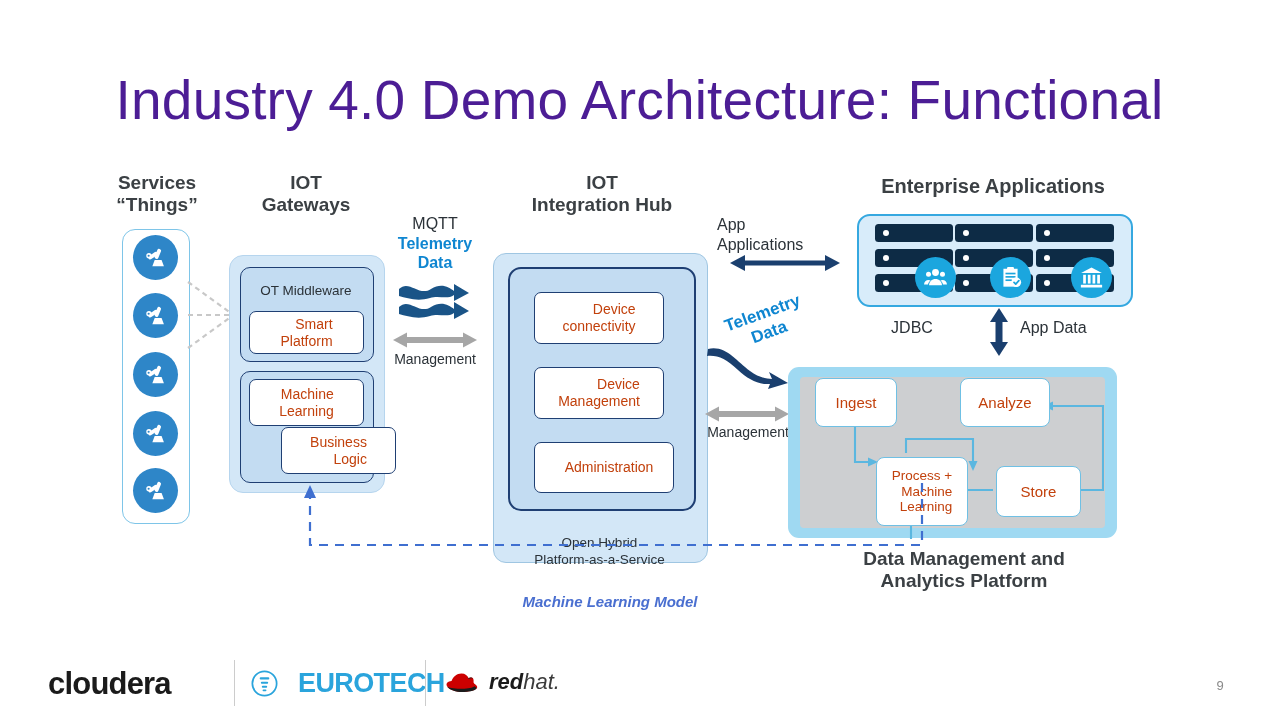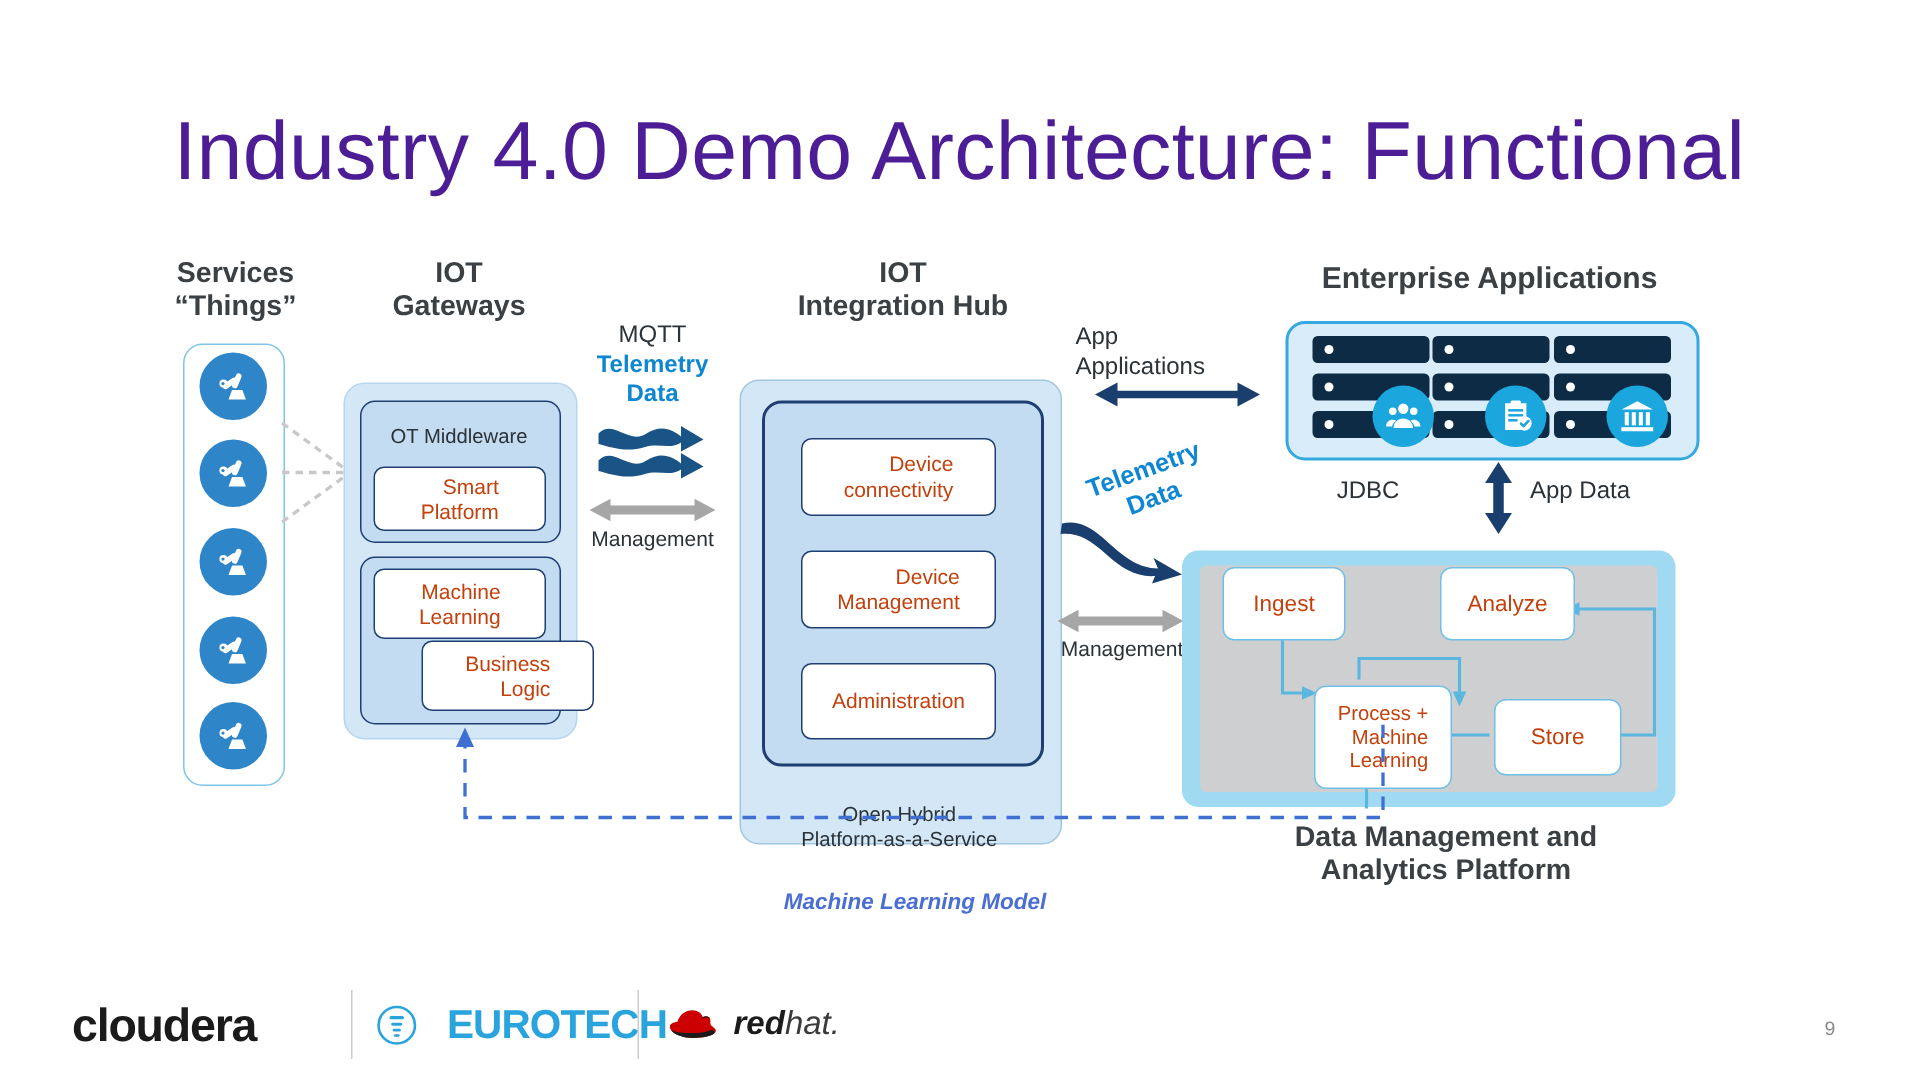--- a/index.html
+++ b/index.html
@@ -90,21 +90,21 @@
   #hub-outer{
     position:absolute;left:493px;top:253px;width:213px;height:308px;
     background:#d3e7f7;border:1.3px solid #9fc6e2;border-radius:13px;
   }
   #hub-inner{
     position:absolute;left:508px;top:267px;width:184px;height:240px;
     background:#c3dcf2;border:2.6px solid #1f3f73;border-radius:13px;
   }
   #box-devconn{left:534px;top:292px;width:128px;height:50px;}
   #box-devmgmt{left:534px;top:367px;width:128px;height:50px;}
-  #box-admin{left:534px;top:442px;width:128px;height:49px;}
+  #box-admin{left:534px;top:442px;width:128px;height:49px;padding-left:10px;}
   #hub-caption{
     position:absolute;left:493px;top:535px;width:213px;text-align:center;
     font-size:13.5px;color:#2b3238;line-height:1.25;
   }
 
   
   #appint-label{
     position:absolute;left:717px;top:215px;width:126px;text-align:left;
     font-size:16px;color:#2b3238;line-height:1.22;
   }

